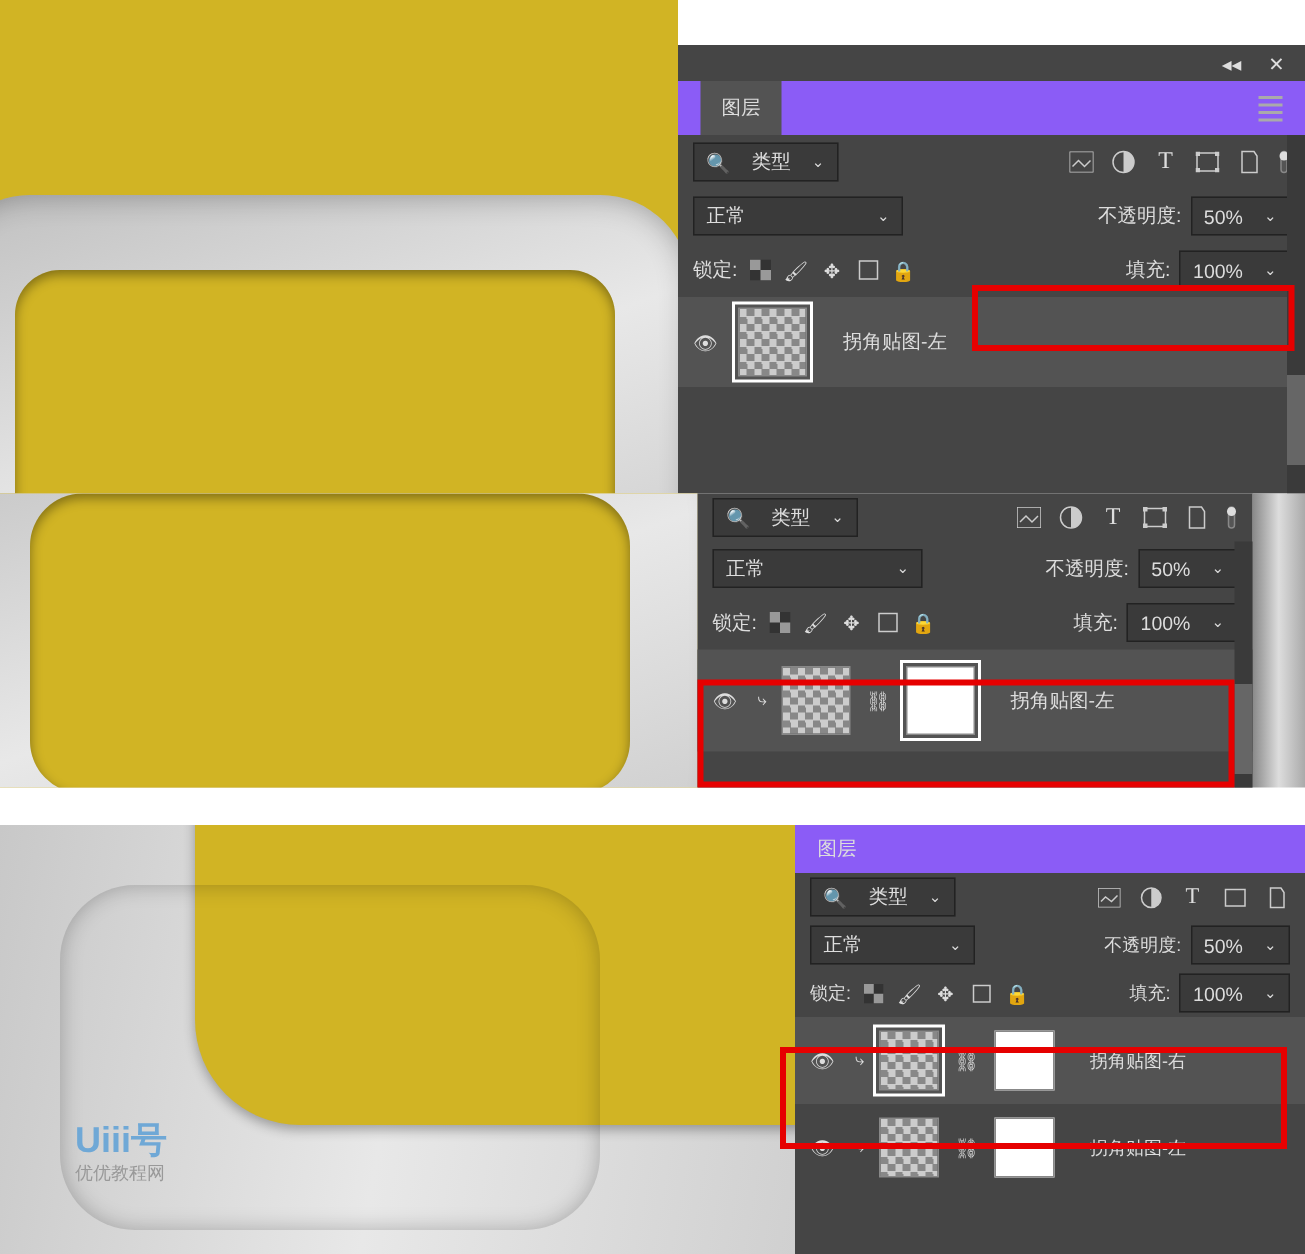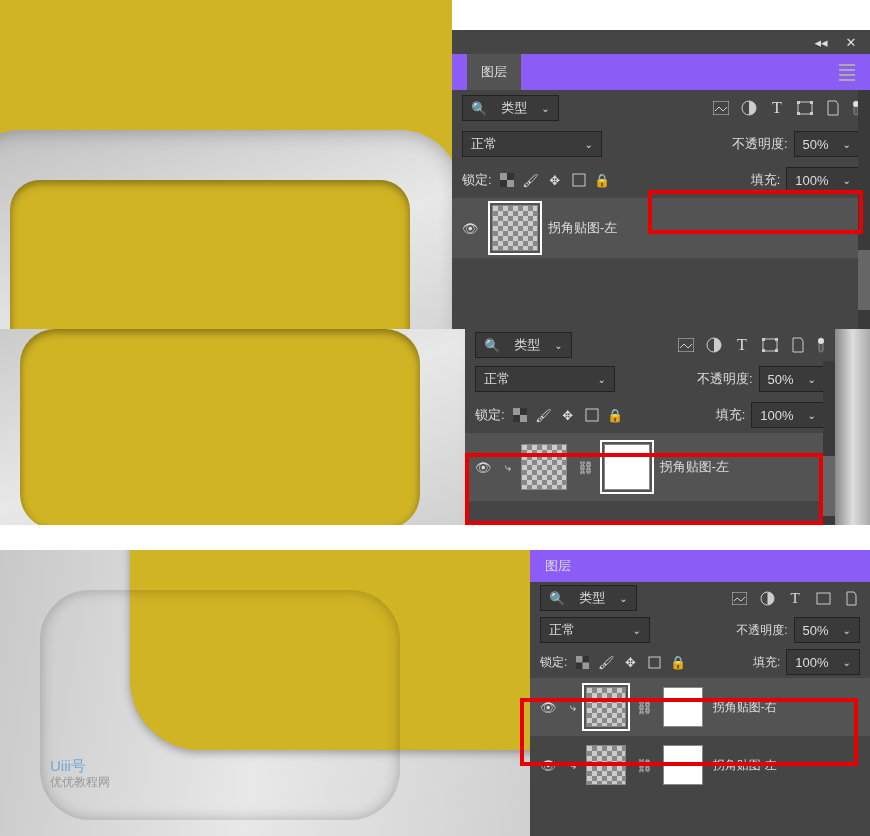--- a/index.html
+++ b/index.html
@@ -24,21 +24,21 @@
 .s2-canvas { position: absolute; top: 0; left: 0; width: 465px; height: 196px; background: #d1b424; overflow: hidden; }
 .s2-frame { position: absolute; top: -60px; left: -40px; width: 520px; height: 320px; background: linear-gradient(160deg,#bfbfbf,#e8e8e8,#c8c8c8); border-radius: 70px; box-shadow: inset 0 0 20px rgba(0,0,0,0.3); }
 .s2-frame-inner { position:absolute; top:60px; left:60px; width:400px; height:200px; background:#d1b424; border-radius:35px; box-shadow: inset 0 3px 8px rgba(0,0,0,0.4); }
 .s2-right-metal { position: absolute; top:0; right:0; width:35px; height:196px; background: linear-gradient(90deg,#888,#ddd,#aaa); }
 
 
 .s3 { top: 550px; left: 0; width: 870px; height: 286px; }
 .s3-canvas { position: absolute; top: 0; left: 0; width: 530px; height: 286px; background: #d1b424; overflow: hidden; }
 .s3-metal-bg { position:absolute; top:0; left:0; width:100%; height:100%; background: linear-gradient(100deg,#c8c8c8,#e8e8e8,#d0d0d0); }
 .s3-yellow-hole { position:absolute; top:-100px; right:-100px; width:500px; height:300px; background:#d1b424; border-radius: 0 0 0 70px; box-shadow: 0 3px 8px rgba(0,0,0,0.3); }
-.watermark { position:absolute; bottom:60px; left:50px; color:#6fa8d6; font-weight:normal; font-size:15px; }
+.watermark { position:absolute; bottom:60px; left:50px; color:#6fa8d6; font-weight:bold; font-size:24px; }
 .watermark-sub { position:absolute; bottom:45px; left:50px; color:#999; font-size:12px; }
 
 
 .panel { position: absolute; background: #454545; color: #ddd; }
 .panel-header { height: 36px; line-height: 36px; padding: 0 15px; display: flex; justify-content: space-between; align-items: center; background: #8b5cf6; }
 .panel-title-tab { background: #535353; padding: 0 14px; height:36px; display:inline-block; }
 .panel-close-row { height:24px; display:flex; justify-content:flex-end; align-items:center; padding:0 10px; gap:12px; }
 .row { display: flex; align-items: center; padding: 4px 10px; gap: 6px; height: 36px; }
 .dropdown { background: #3a3a3a; border: 1px solid #222; padding: 2px 8px; height:26px; display:flex; align-items:center; gap:14px; color:#ddd; }
 .dropdown.wide { min-width: 140px; justify-content:space-between; }
@@ -49,21 +49,21 @@
 
 .layer-row { display:flex; align-items:center; padding: 6px 10px; gap:10px; background:#535353; min-height:60px; }
 .layer-row.dark { background:#454545; }
 .eye-icon { width:20px; }
 .thumb { width:46px; height:46px; border:1px solid #888; background: repeating-conic-gradient(#888 0 25%, #ccc 0 50%) 0 0/10px 10px; position:relative; }
 .thumb.selected { outline: 2px solid #fff; outline-offset:2px; }
 .thumb-white { width:46px; height:46px; background:#fff; border:1px solid #888; }
 .thumb-white.selected { outline: 2px solid #fff; outline-offset:2px; }
 .link-icon { font-size:13px; }
 .clip-icon { font-size:11px; }
-.layer-name { margin-left:0; }
+.layer-name { margin-left:14px; }
 .chevron { font-size:10px; }
 .lock-icons { display:flex; gap:6px; align-items:center; }
 .ham { display:flex; flex-direction:column; gap:3px; }
 .ham span { width:16px; height:2px; background:#aaa; display:block; }
 .vscroll { position:absolute; right:0; top:60px; bottom:0; width:12px; background:#3a3a3a; }
 .vscroll-thumb { width:100%; height:60px; background:#666; }
 
 svg { display:block; }
 </style>
 </head>

